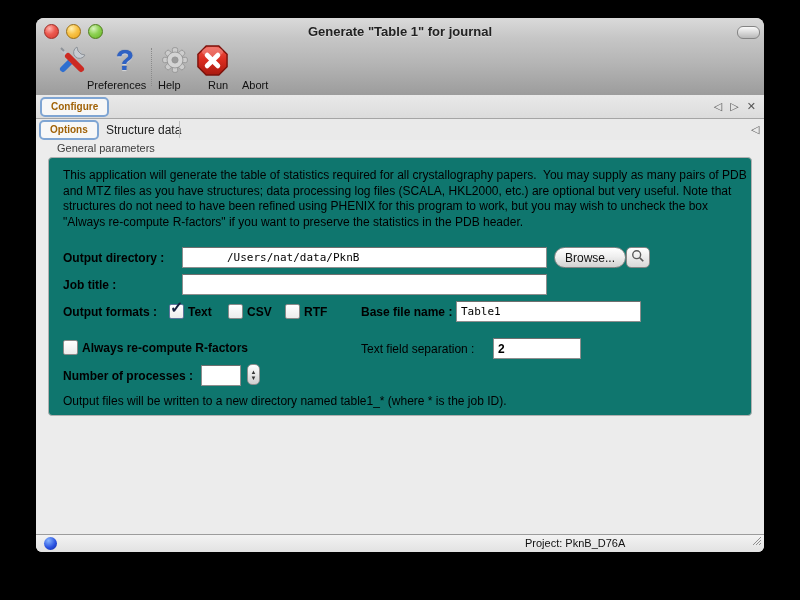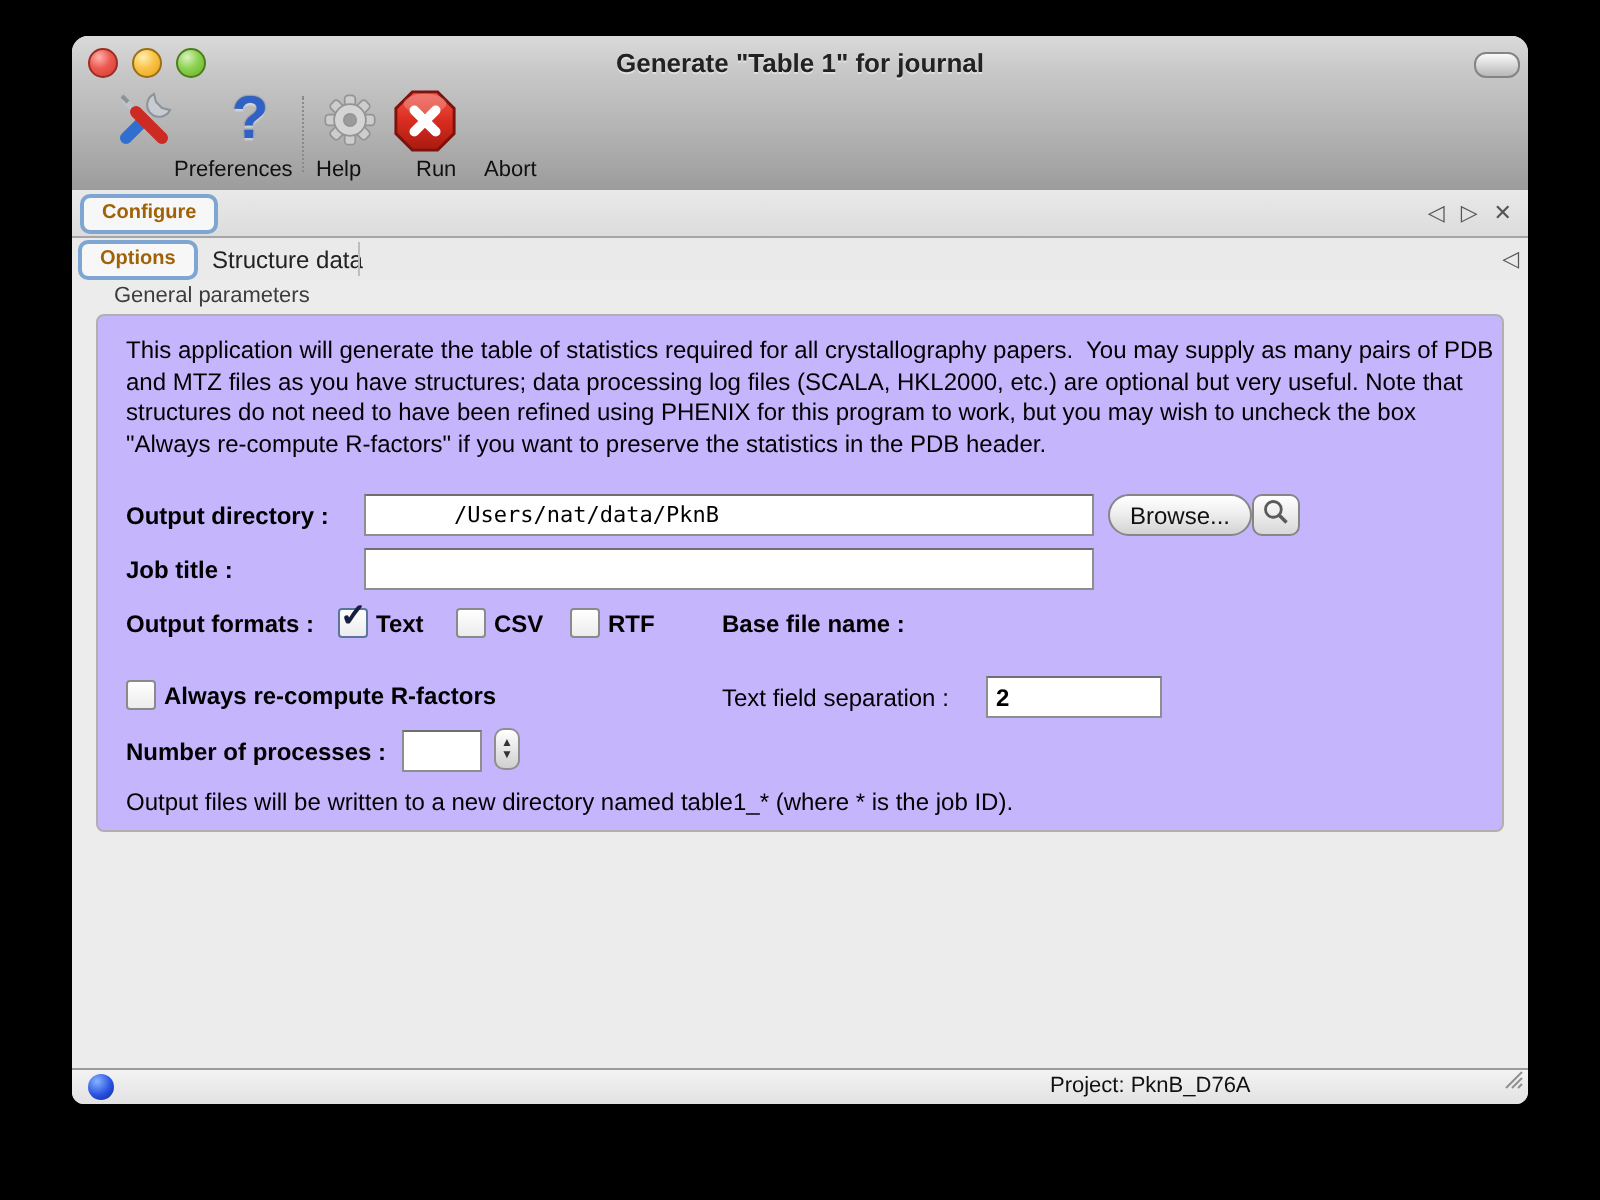--- a/index.html
+++ b/index.html
@@ -32,21 +32,21 @@
   .seltab{position:absolute;font-size:10px;font-weight:bold;color:#a16207;background:#f7f7f7;
        border:2px solid #7fa5d3;border-radius:5px;padding:1px 9px;line-height:14px;}
   .plaintab{position:absolute;font-size:12px;color:#222;padding:3px 8px;}
   .vline{position:absolute;width:1px;background:#bdbdbd;}
   .arrows{position:absolute;right:8px;top:0;height:100%;display:flex;align-items:center;gap:8px;
        font-size:11px;color:#555;}
   .arrows span{cursor:default;}
   
   .content{position:absolute;left:0;top:122px;width:100%;height:394px;background:#ececec;}
   .grouplabel{position:absolute;left:21px;top:2px;font-size:11px;color:#3c3c3c;}
-  .groupbox{position:absolute;left:12px;top:17px;width:704px;height:259px;background:#c4b5fd;
+  .groupbox{position:absolute;left:12px;top:17px;width:704px;height:259px;background:#0f766e;
        border:1px solid #b0b0b0;border-radius:4px;box-sizing:border-box;}
   .desc{position:absolute;left:14px;top:10px;width:686px;font-size:12px;line-height:15.5px;color:#000;white-space:pre-wrap;}
   .lbl{position:absolute;font-size:12px;font-weight:bold;color:#000;}
   .lbl-reg{position:absolute;font-size:12px;color:#000;}
   .tin{position:absolute;height:21px;box-sizing:border-box;border:1px solid #8e8e8e;border-top-color:#6f6f6f;
        background:#fff;font-family:"DejaVu Sans Mono",monospace;font-size:11px;padding:0 4px;color:#000;}
   .pillbtn{position:absolute;height:21px;border-radius:11px;border:1px solid #868686;
        background:linear-gradient(#ffffff,#efefef 45%,#d2d2d2);font-family:"Liberation Sans",sans-serif;
        font-size:12px;color:#111;padding:0 10px;}
   .sqbtn{position:absolute;height:21px;width:24px;border-radius:5px;border:1px solid #868686;
@@ -185,20 +185,21 @@
 
       <div class="lbl" style="left:14px;top:147px;">Output formats :</div>
       <div class="cb" style="left:120px;top:146px;" data-checked="true"></div>
       <div class="cblbl" style="left:139px;top:147px;">Text</div>
       <div class="cb" style="left:179px;top:146px;" data-checked="false"></div>
       <div class="cblbl" style="left:198px;top:147px;">CSV</div>
       <div class="cb" style="left:236px;top:146px;" data-checked="false"></div>
       <div class="cblbl" style="left:255px;top:147px;">RTF</div>
 
       <div class="lbl" style="left:312px;top:147px;">Base file name :</div>
+      <input class="tin" style="left: 407px; top: 143px; width: 185px;" readonly="" value="Table1">
 
       <div class="cb" style="left:14px;top:182px;" data-checked="false"></div>
       <div class="cblbl" style="left:33px;top:183px;">Always re-compute R-factors</div>
       <div class="lbl-reg" style="left:312px;top:184px;">Text field separation :</div>
       <input class="tin" style="left: 444px; top: 180px; width: 88px; font-family: &quot;Liberation Sans&quot;, sans-serif; font-size: 12px; font-weight: bold;" readonly="" value="2">
 
       <div class="lbl" style="left:14px;top:211px;">Number of processes :</div>
       <input class="tin" style="left: 152px; top: 207px; width: 40px;" readonly="" value="">
       <div class="spinner" style="left:198px;top:206px;">
         <span>▲</span>

